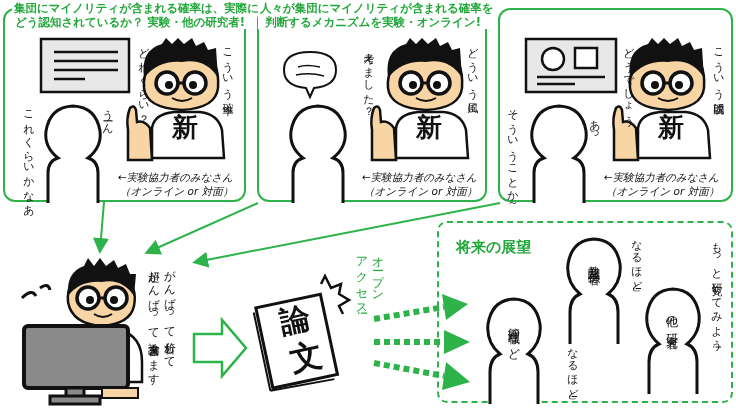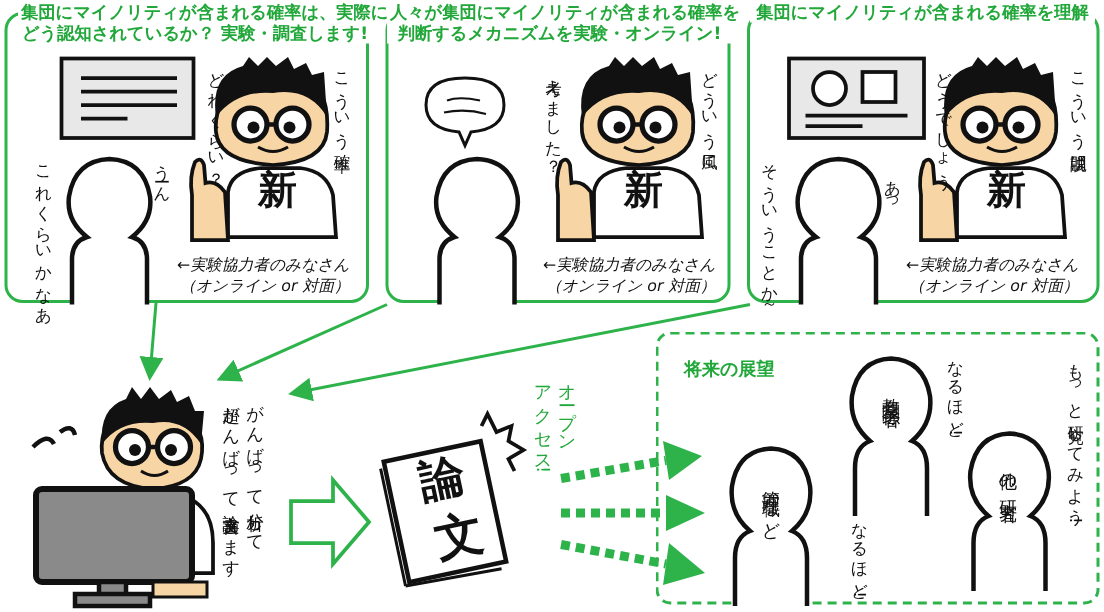--- a/index.html
+++ b/index.html
@@ -11,21 +11,21 @@
   .caption{position:absolute;font-size:10.5px;line-height:14px;color:#111;white-space:nowrap;font-style:italic;}
   .green{color:#22a83a;}
   svg{position:absolute;overflow:visible;}
 </style>
 </head>
 <body>
 
 <div class="panel" style="left:3px;top:8px;width:243px;height:194px;"></div>
 <div class="title" style="left:12px;top:1px;width:232px;">
   <div>集団にマイノリティが含まれる確率は、実際に</div>
-  <div>どう認知されているか？ 実験・調査します!</div>
+  <div>どう認知されているか？ 実験・他の研究者!</div>
 </div>
 
 <svg style="left:40px;top:38px;" width="90" height="55">
   <rect x="1" y="1" width="88" height="53" fill="#e8e8e8" stroke="#111" stroke-width="2.5"></rect>
   <line x1="14" y1="14" x2="78" y2="14" stroke="#111" stroke-width="2.5"></line>
   <line x1="14" y1="23" x2="78" y2="23" stroke="#111" stroke-width="2.5"></line>
   <line x1="14" y1="32" x2="78" y2="32" stroke="#111" stroke-width="2.5"></line>
   <line x1="14" y1="41" x2="45" y2="41" stroke="#111" stroke-width="2.5"></line>
 </svg>
 
@@ -83,21 +83,20 @@
 <div class="abs" style="left:416px;top:112px;font-size:26px;font-weight:bold;line-height:30px;">新</div>
 <div class="vt" style="left:362px;top:44px;">考えました？</div>
 <div class="vt" style="left:466px;top:40px;">どういう風に</div>
 <div class="caption" style="left:362px;top:170px;">
   <div>←実験協力者のみなさん</div>
   <div style="padding-left:2px;">（オンライン or 対面）</div>
 </div>
 
 <div class="panel" style="left:498px;top:8px;width:235px;height:194px;"></div>
 <div class="title" style="left:500px;top:1px;width:226px;">
-  <div>集団にマイノリティが含まれる確率を理解</div>
 </div>
 <svg style="left:525px;top:38px;" width="92" height="55">
   <rect x="1" y="1" width="90" height="53" fill="#e8e8e8" stroke="#111" stroke-width="2.5"></rect>
   <circle cx="28" cy="21" r="11" fill="#fff" stroke="#111" stroke-width="2.5"></circle>
   <rect x="50" y="10" width="22" height="20" fill="#fff" stroke="#111" stroke-width="2.5"></rect>
   <line x1="12" y1="39" x2="80" y2="39" stroke="#111" stroke-width="2.5"></line>
   <line x1="12" y1="46" x2="50" y2="46" stroke="#111" stroke-width="2.5"></line>
 </svg>
 <svg style="left:524px;top:103px;" width="70" height="100">
   <path d="M10,100 L10,70 Q10,58 20,55 Q6,44 8,28 Q12,4 35,3 Q58,4 62,28 Q64,44 50,55 Q60,58 60,70 L60,100" fill="#fff" stroke="#111" stroke-width="3"></path>
@@ -174,21 +173,21 @@
 <svg style="left:370px;top:290px;" width="110" height="110">
   <line x1="4" y1="29" x2="74" y2="17" stroke="#2db34a" stroke-width="6" stroke-dasharray="6,4"></line>
   <path d="M72,4 L98,14 L76,30 Z" fill="#2db34a"></path>
   <line x1="4" y1="52" x2="74" y2="52" stroke="#2db34a" stroke-width="6" stroke-dasharray="6,4"></line>
   <path d="M74,40 L100,52 L74,64 Z" fill="#2db34a"></path>
   <line x1="4" y1="73" x2="74" y2="86" stroke="#2db34a" stroke-width="6" stroke-dasharray="6,4"></line>
   <path d="M76,72 L100,92 L72,100 Z" fill="#2db34a"></path>
 </svg>
 
 <div class="abs" style="left:437px;top:221px;width:296px;height:182px;border:2px dashed #2db34a;border-radius:10px;box-sizing:border-box;"></div>
-<div class="abs green" style="left:456px;top:238px;font-size:12px;font-weight:bold;">将来の展望</div>
+<div class="abs green" style="left:456px;top:238px;font-size:15px;font-weight:bold;">将来の展望</div>
 
 <svg style="left:482px;top:296px;" width="64" height="108">
   <path d="M8,108 L8,76 Q8,62 18,58 Q4,46 6,28 Q10,4 32,3 Q54,4 58,28 Q60,46 46,58 Q56,62 56,76 L56,108" fill="#fff" stroke="#111" stroke-width="3"></path>
 </svg>
 <svg style="left:562px;top:236px;" width="64" height="108">
   <path d="M8,108 L8,76 Q8,62 18,58 Q4,46 6,28 Q10,4 32,3 Q54,4 58,28 Q60,46 46,58 Q56,62 56,76 L56,108" fill="#fff" stroke="#111" stroke-width="3"></path>
 </svg>
 <svg style="left:641px;top:286px;" width="64" height="108">
   <path d="M8,108 L8,76 Q8,62 18,58 Q4,46 6,28 Q10,4 32,3 Q54,4 58,28 Q60,46 46,58 Q56,62 56,76 L56,108" fill="#fff" stroke="#111" stroke-width="3"></path>
 </svg>

